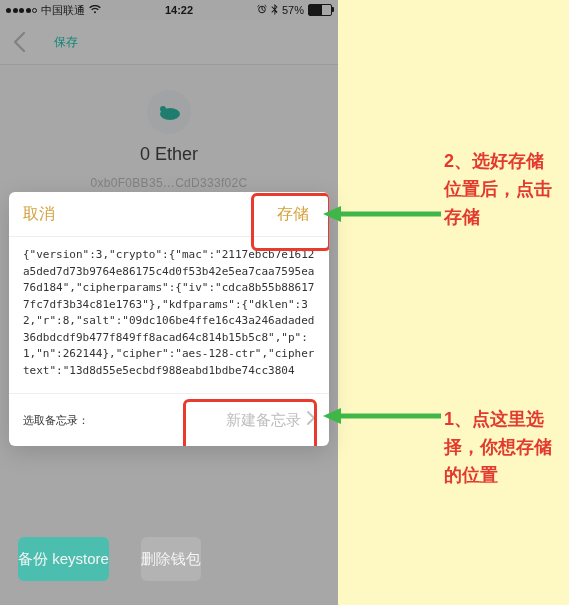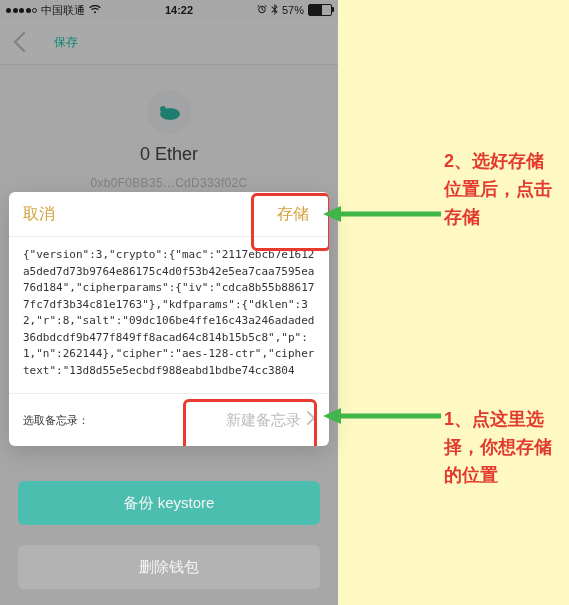--- a/index.html
+++ b/index.html
@@ -32,21 +32,21 @@
   .sheet-spacer{flex:1;}
   .sheet-store-wrap{position:relative;padding-right:4px;}
   .sheet-store{color:#d4a23c;font-size:16px;padding:6px 16px;}
   .json-body{padding:10px 14px 14px;font-family:Menlo,Consolas,monospace;font-size:11px;line-height:1.5;color:#333;word-break:break-all;border-bottom:1px solid #eee;min-height:130px;}
   .memo-row{display:flex;align-items:center;height:52px;padding:0 14px;}
   .memo-label{font-size:11px;color:#333;}
   .memo-spacer{flex:1;}
   .memo-value-wrap{position:relative;display:flex;align-items:center;}
   .memo-value{color:#bdbdbd;font-size:15px;padding:6px 4px 6px 10px;}
   .memo-chevron{color:#c0c0c0;padding-left:2px;}
-  .btns{position:absolute;left:18px;right:18px;bottom:16px;display:flex;flex-direction:column;gap:20px;}
+  .btns{position:absolute;left:18px;right:18px;bottom:24px;display:flex;flex-direction:row;gap:32px;}
   .btn{height:44px;border-radius:6px;display:flex;align-items:center;justify-content:center;font-size:15px;color:#fff;}
   .btn-teal{background:#3fc2b2;}
   .btn-gray{background:#b5b5b5;}
   .redbox{position:absolute;border:3px solid #e83a2d;border-radius:6px;pointer-events:none;}
   .redbox.store{top:-5px;right:-2px;width:74px;height:52px;}
   .redbox.memo{top:-6px;right:-2px;width:128px;height:46px;}
   .annot{position:absolute;color:#e23a2f;font-weight:700;font-size:18px;line-height:1.55;white-space:pre-line;}
   .arrow{position:absolute;pointer-events:none;}
 </style>
 </head>

